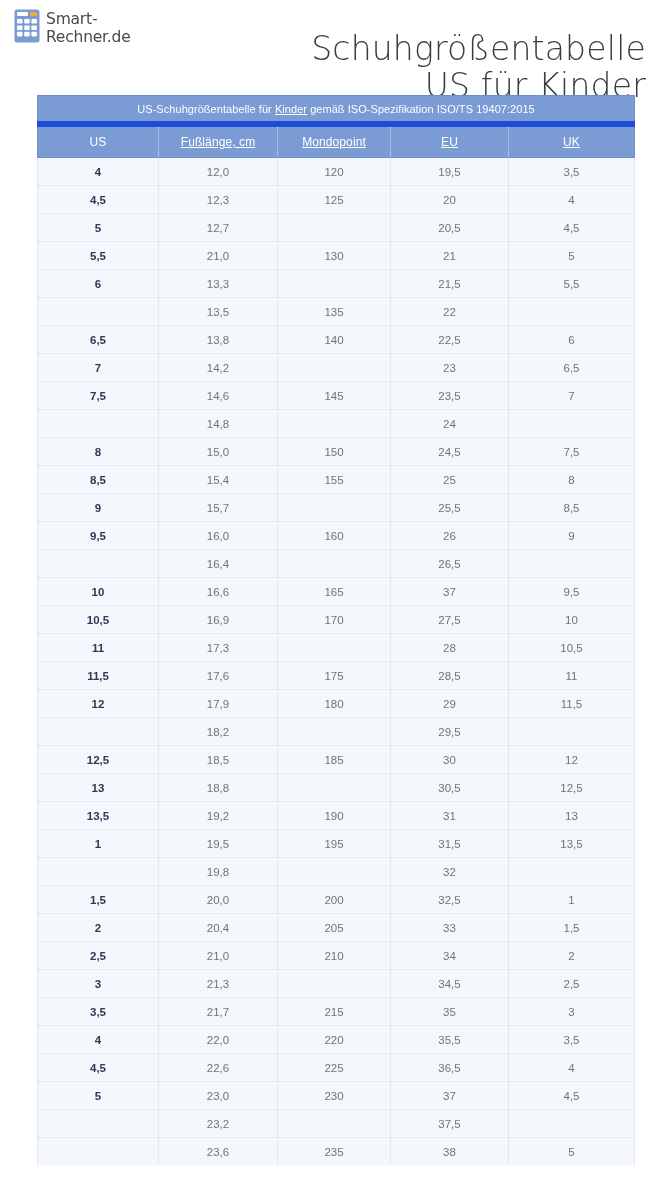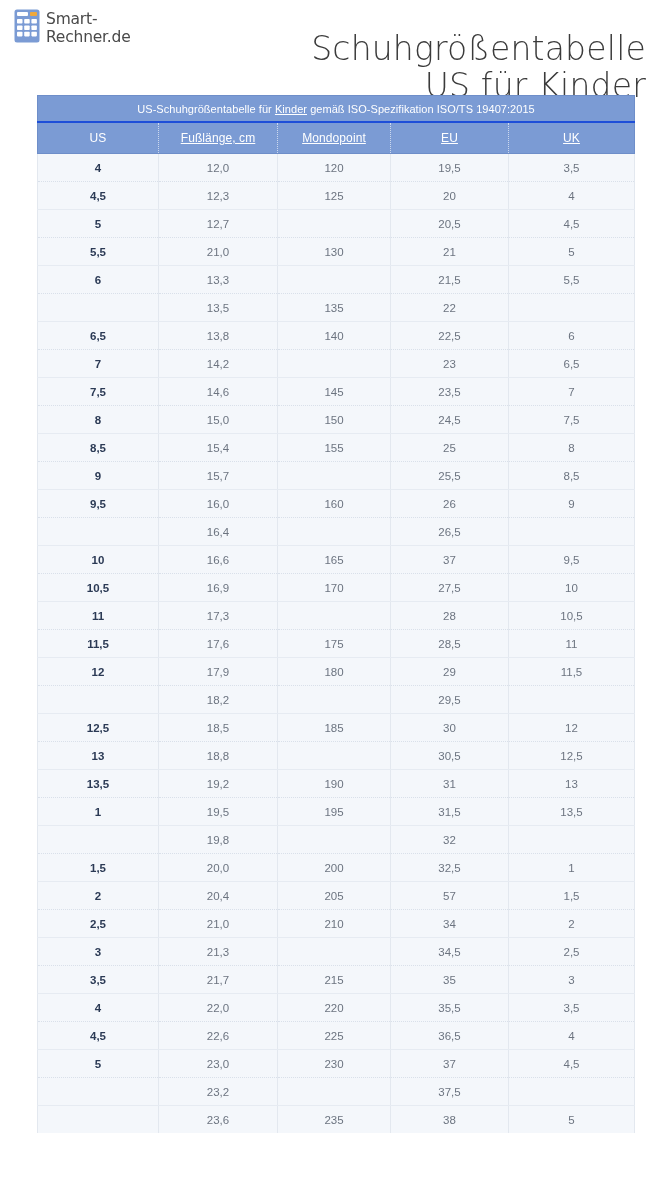--- a/index.html
+++ b/index.html
@@ -105,21 +105,21 @@
   .head-row th,
   .foot-row th {
     background: #7b9bd4;
     color: #ffffff;
     font-weight: normal;
     font-size: 12px;
     height: 30px;
     padding: 0 4px;
     text-align: center;
     border-right: 1px dotted #cdd9ee;
-    border-top: 2px solid #1d4ed8;
+    border-top: 6px solid #1d4ed8;
     border-bottom: 1px solid #6e8ec9;
     letter-spacing: 0.1px;
   }
   .head-row th:first-child,
   .foot-row th:first-child {
     border-left: 1px solid #6e8ec9;
   }
   .head-row th:last-child,
   .foot-row th:last-child {
     border-right: 1px solid #6e8ec9;
@@ -270,20 +270,27 @@
           <td>6,5</td>
         </tr>
         <tr>
           <td class="us-cell">7,5</td>
           <td>14,6</td>
           <td>145</td>
           <td>23,5</td>
           <td>7</td>
         </tr>
         <tr>
+          <td class="us-cell"></td>
+          <td>14,8</td>
+          <td></td>
+          <td>24</td>
+          <td></td>
+        </tr>
+        <tr>
           <td class="us-cell">8</td>
           <td>15,0</td>
           <td>150</td>
           <td>24,5</td>
           <td>7,5</td>
         </tr>
         <tr>
           <td class="us-cell">8,5</td>
           <td>15,4</td>
           <td>155</td>
@@ -392,21 +399,21 @@
           <td class="us-cell">1,5</td>
           <td>20,0</td>
           <td>200</td>
           <td>32,5</td>
           <td>1</td>
         </tr>
         <tr>
           <td class="us-cell">2</td>
           <td>20,4</td>
           <td>205</td>
-          <td>57</td>
+          <td>33</td>
           <td>1,5</td>
         </tr>
         <tr>
           <td class="us-cell">2,5</td>
           <td>21,0</td>
           <td>210</td>
           <td>34</td>
           <td>2</td>
         </tr>
         <tr>

